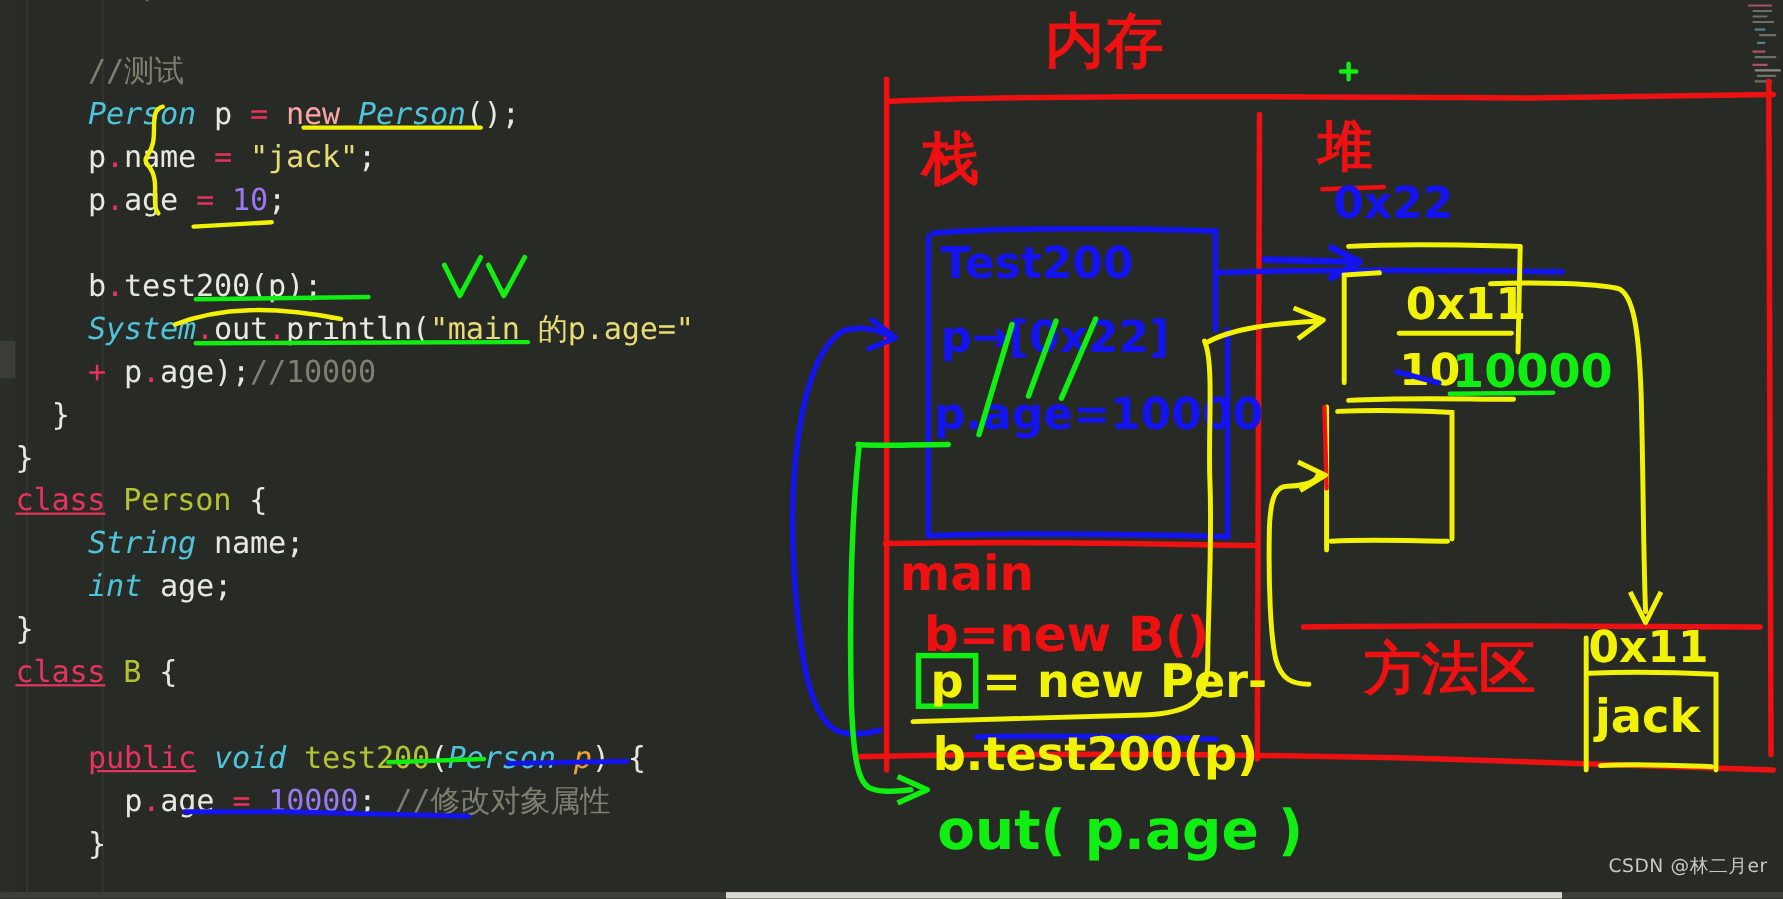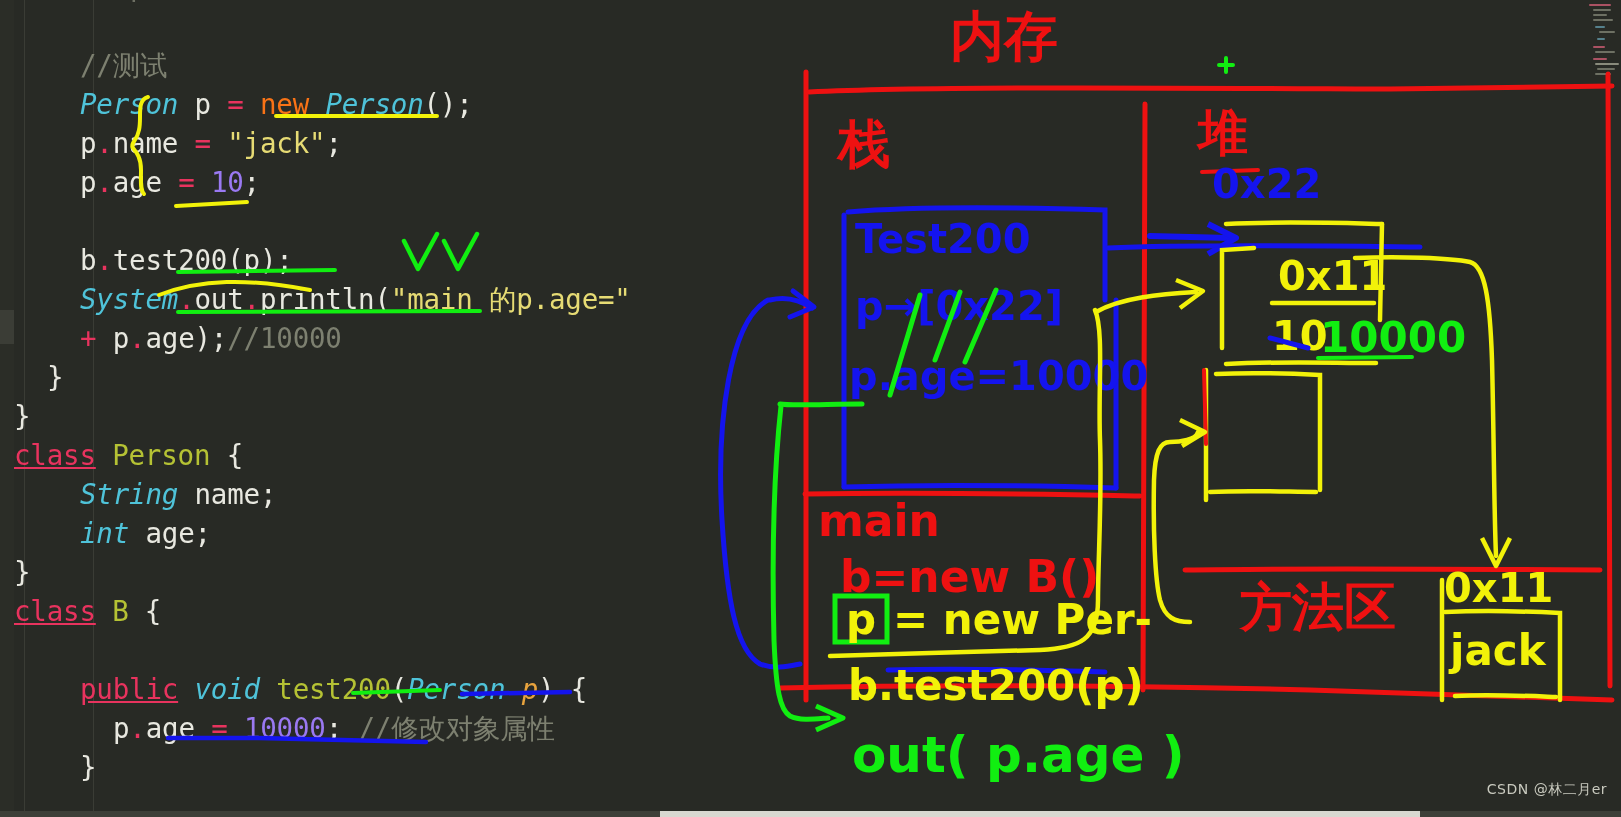--- a/index.html
+++ b/index.html
@@ -41,40 +41,40 @@
   .t-class   { color: #b5c234; }
   .t-plain   { color: #e8e8e0; }
   .t-punct   { color: #e8e8e0; }
   .t-dot     { color: #e8335e; }
   .t-str     { color: #e6db74; }
   .t-num     { color: #9a79f2; }
   .t-comment { color: #7d8070; }
   .t-param   { color: #e8a33d; font-style: italic; }
   .t-op      { color: #e8335e; }
   .t-method  { color: #b5c234; }
-  .t-new     { color: #f97316; }
+  .t-new     { color: #fca5a5; }
 
   
   .clipped-top {
     position: absolute; left: 14px; top: -30px;
     color: #6d6f63; font-size: 27.5px; white-space: pre;
   }
 
   
   .minimap {
     position: absolute; right: 2px; top: 0; width: 46px; height: 120px;
     opacity: .85;
   }
   .mm-row { position: absolute; height: 2px; border-radius: 1px; }
 
   
   .watermark {
     position: absolute; right: 14px; bottom: 18px;
     font-family: "DejaVu Sans", sans-serif;
-    font-size: 14px; color: #c9cabf; letter-spacing: .5px; text-align: right;
+    font-size: 17px; color: #c9cabf; letter-spacing: .5px; text-align: right;
   }
   .bottom-bar {
     position: absolute; left: 0; bottom: 0; width: 1621px; height: 6px;
     background: #3d3f38;
   }
   .bottom-bar-thumb {
     position: absolute; left: 660px; bottom: 0; width: 760px; height: 6px;
     background: #d8d8d0;
   }
 

